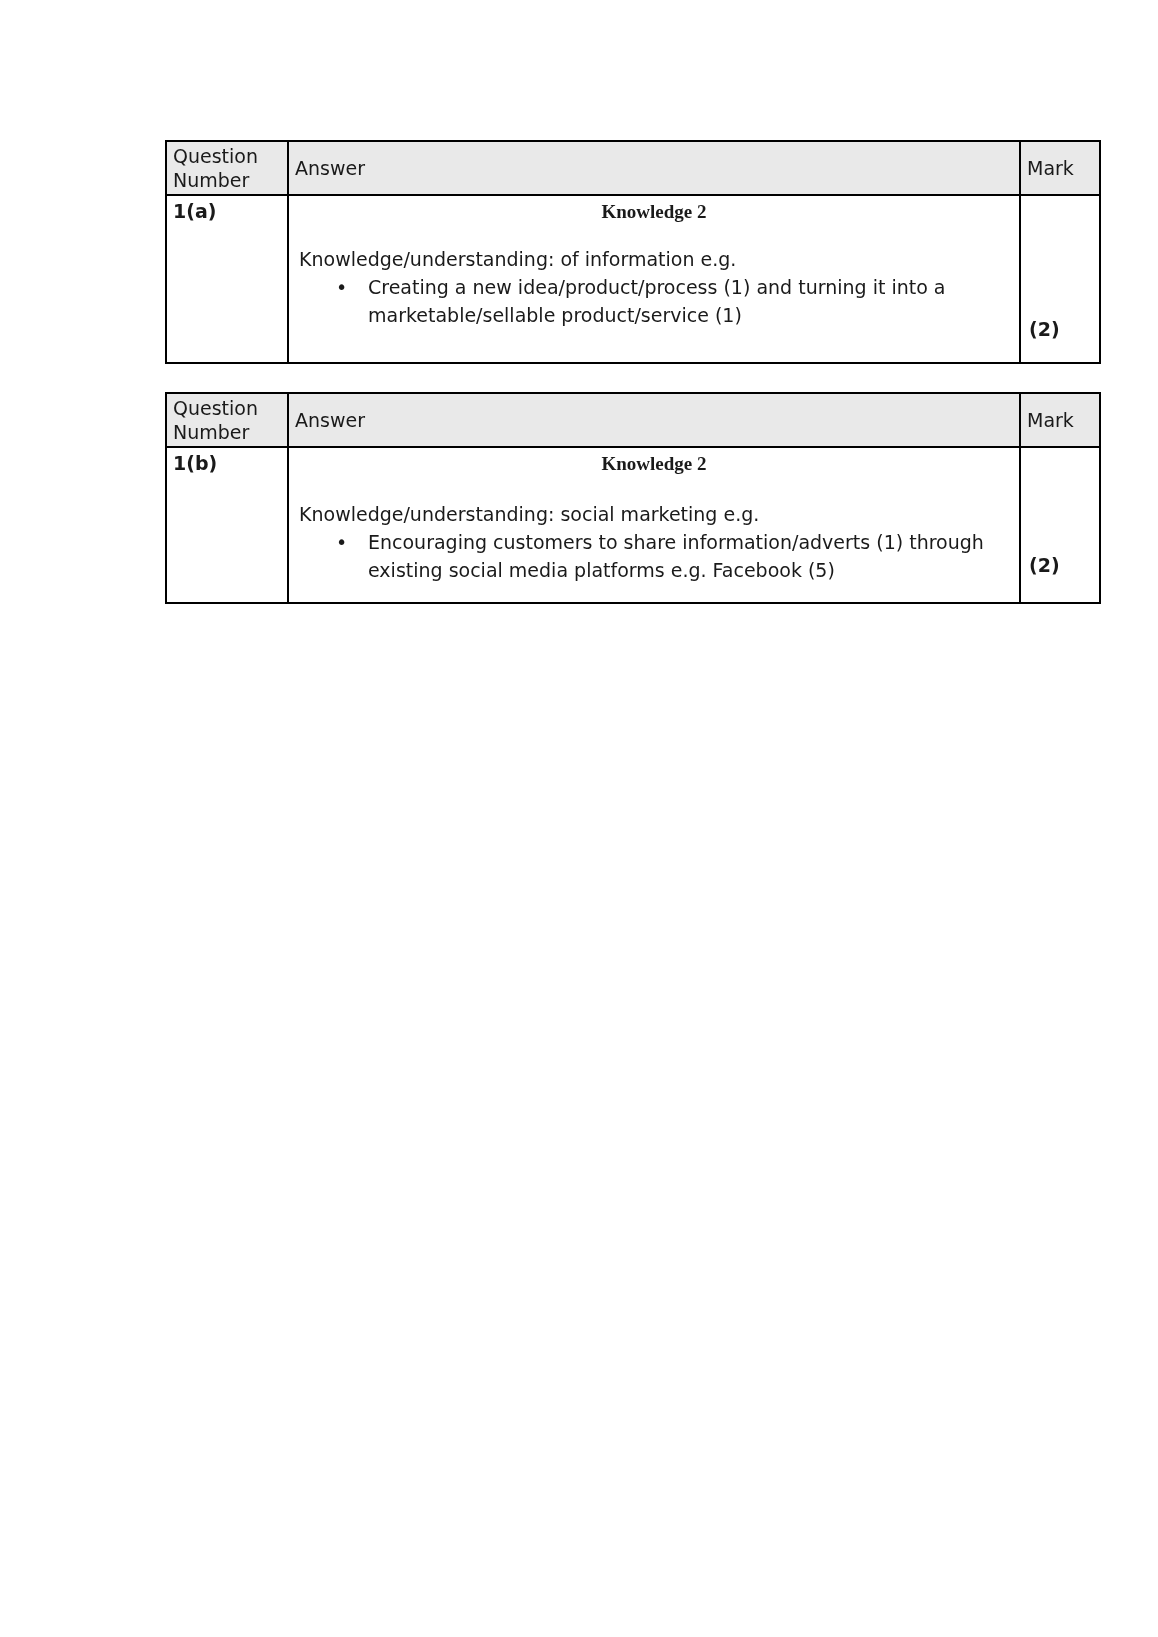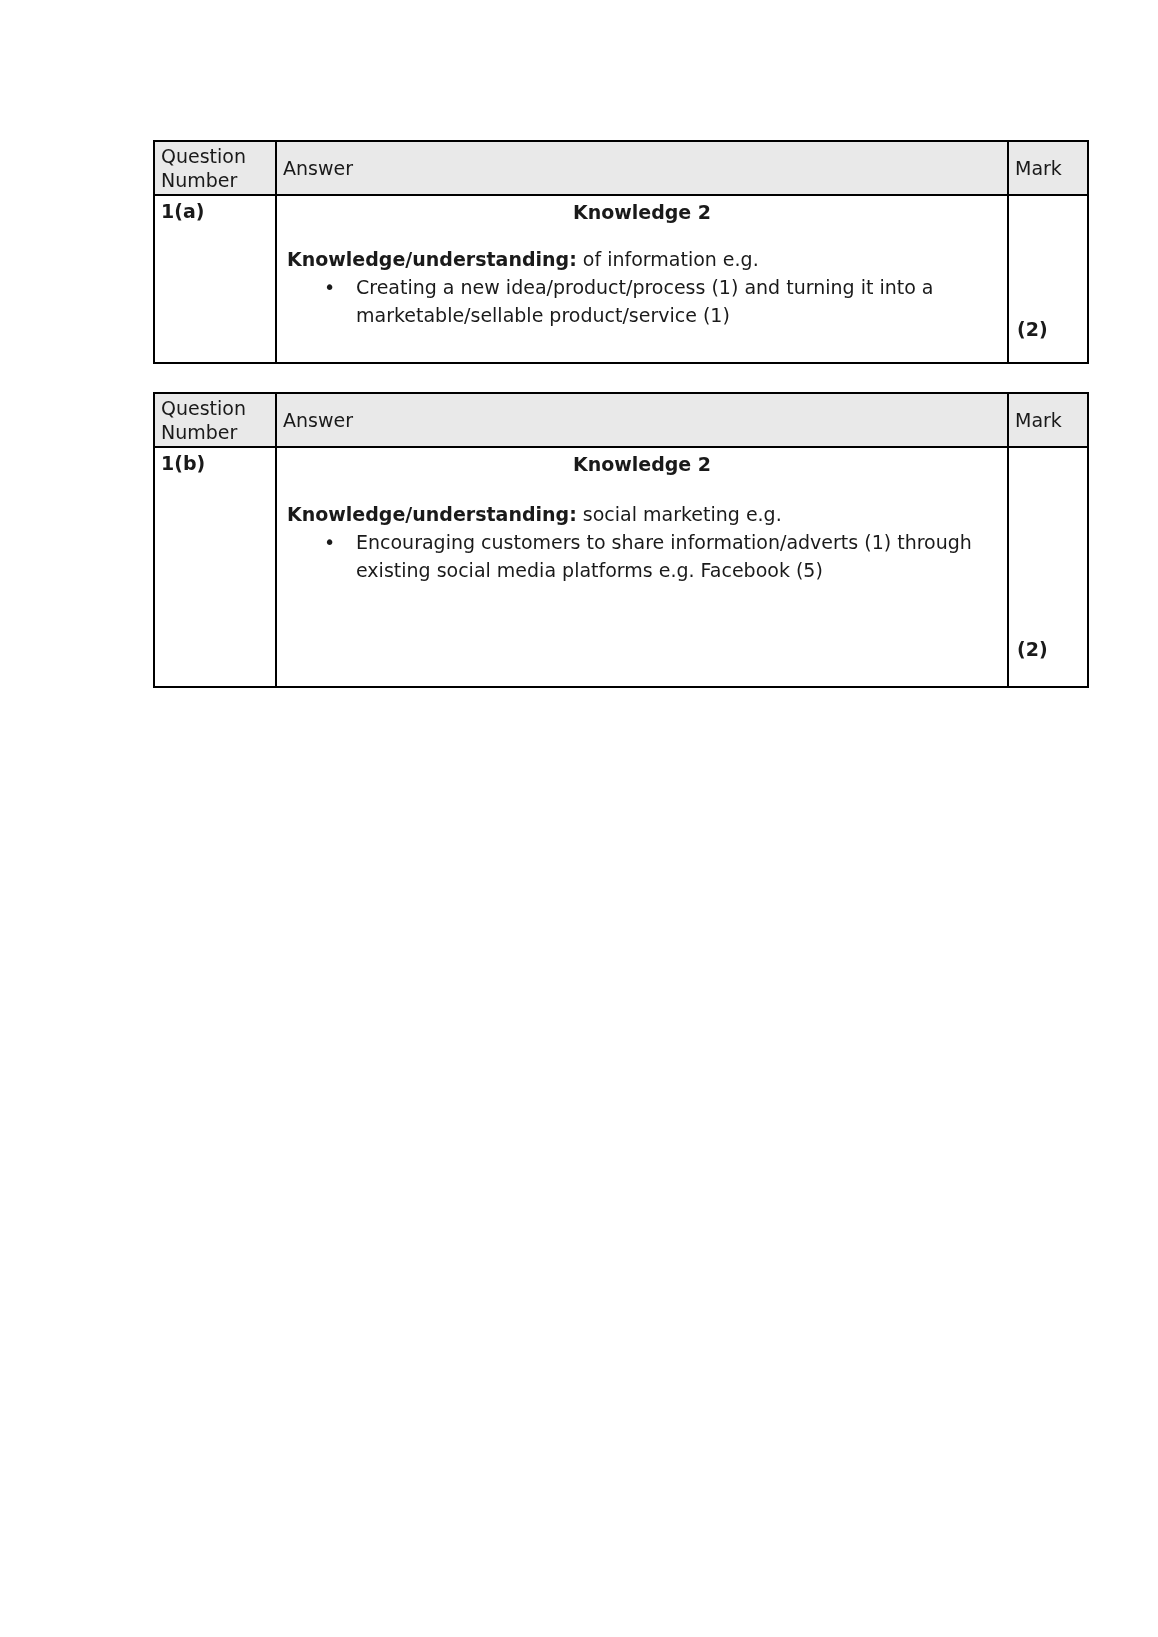--- a/index.html
+++ b/index.html
@@ -6,21 +6,21 @@
   html, body {
     width: 1158px;
     background: #ffffff;
     font-family: "DejaVu Sans", "Liberation Sans", sans-serif;
     color: #1a1a1a;
   }
   body { height: 1637px; position: relative; }
 
   .page {
     position: absolute;
-    left: 153px;
+    left: 165px;
     top: 140px;
     width: 936px;
   }
 
   table.mark-table {
     border-collapse: collapse;
     table-layout: fixed;
     width: 934px;
   }
   table.mark-table.second { margin-top: 28px; }
@@ -38,40 +38,41 @@
 
   .mark-table th {
     background: #e9e9e9;
     height: 54px;
     vertical-align: middle;
     padding: 2px 6px;
     line-height: 24px;
   }
 
   tr.body-row-1 { height: 168px; }
-  tr.body-row-2 { height: 240px; }
+  tr.body-row-2 { height: 156px; }
 
   td.q-cell {
     vertical-align: top;
     padding: 4px 6px;
     font-weight: bold;
   }
 
   td.answer-cell {
     vertical-align: top;
     padding: 2px 10px 6px 10px;
     line-height: 28px;
   }
   .answer-title {
     text-align: center;
     font-weight: bold;
+    font-family: Liberation Serif, serif;
   }
   .answer-spacer-1 { height: 19px; }
   .answer-spacer-2 { height: 22px; }
-  .lead-bold { font-weight: bold; }
+  .lead-bold { font-weight: normal; }
   .bullet-item {
     position: relative;
     padding-left: 69px;
   }
   .bullet-marker {
     position: absolute;
     left: 37px;
     top: 0;
   }
 

